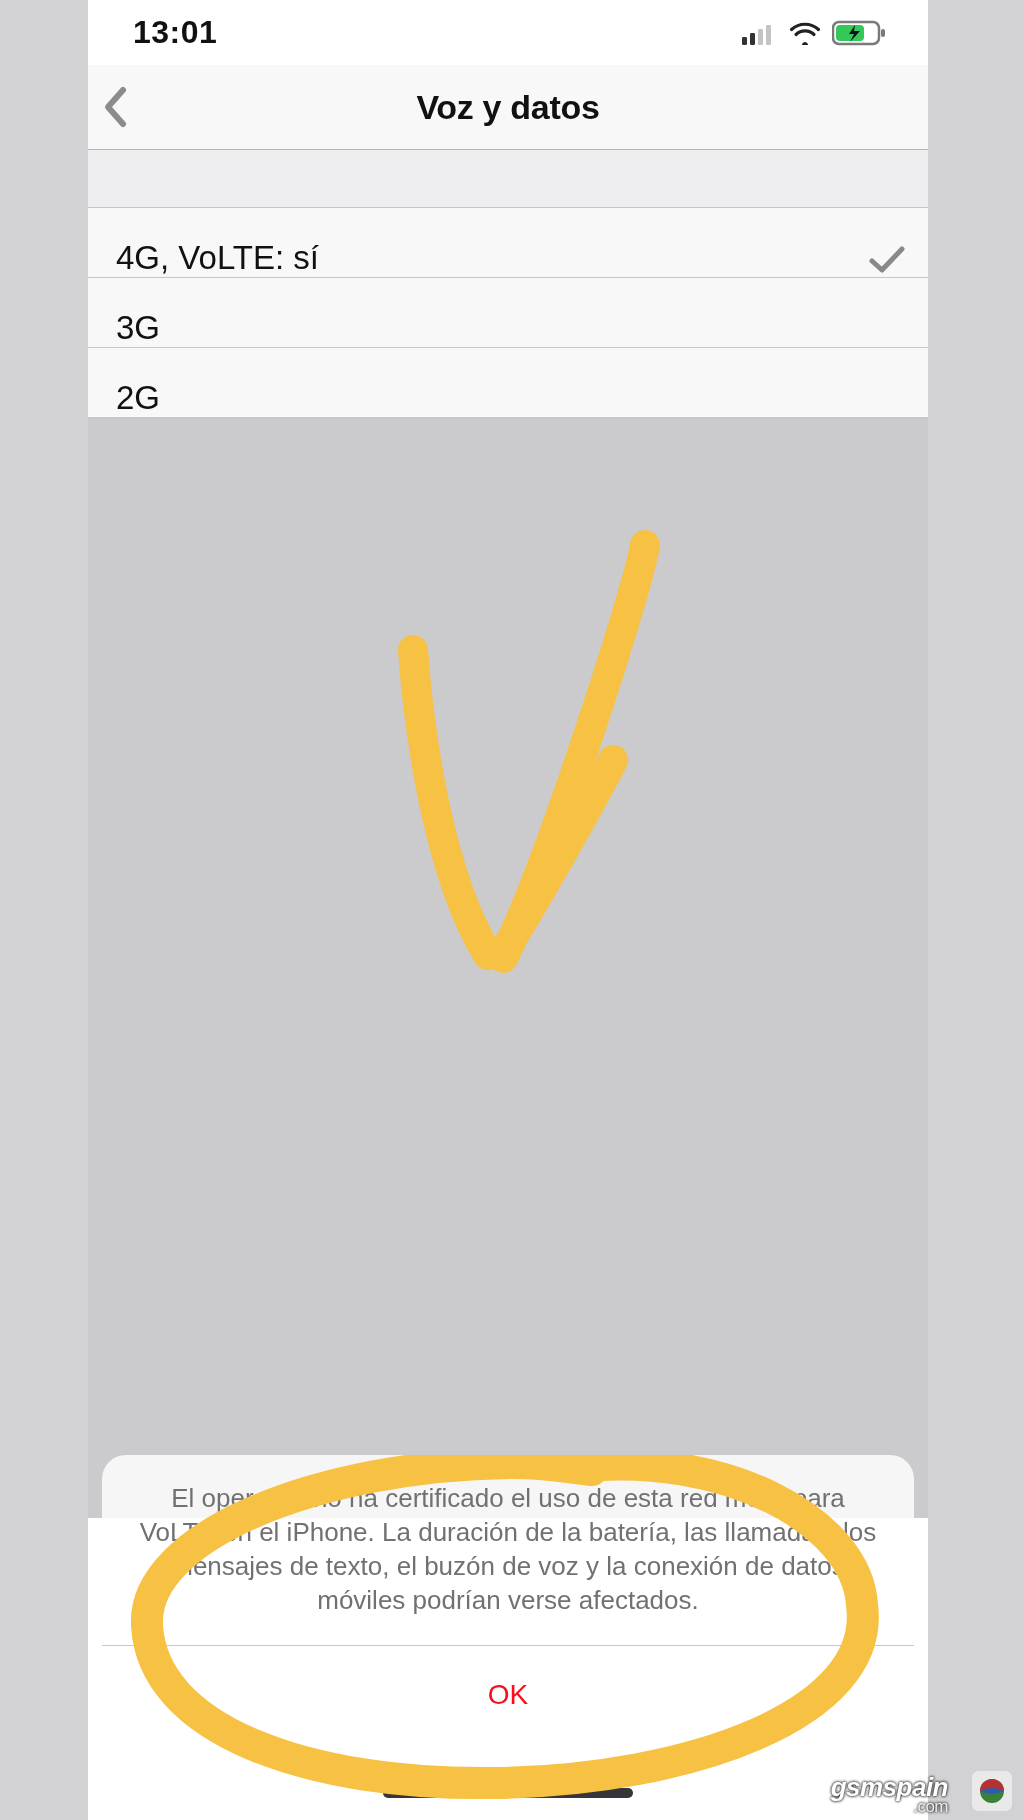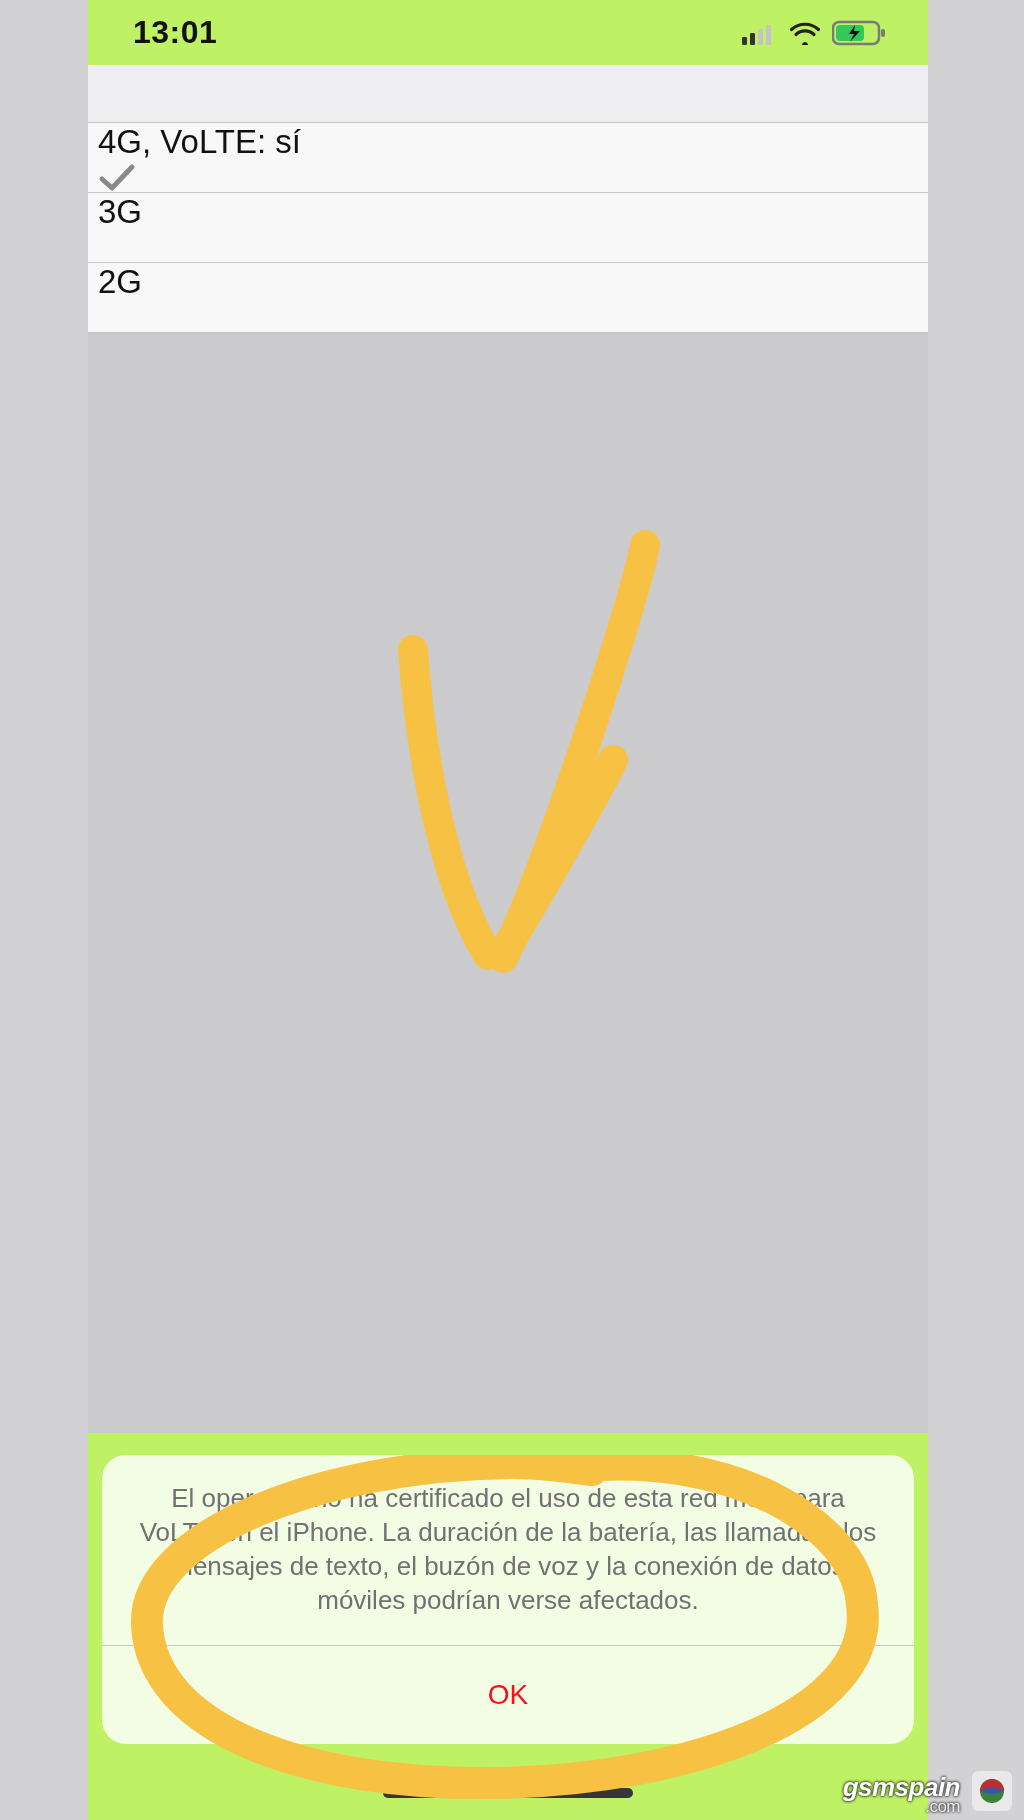--- a/index.html
+++ b/index.html
@@ -10,21 +10,21 @@
       font-family: -apple-system, "Helvetica Neue", Helvetica, Arial, sans-serif;
       position: relative;
       overflow: hidden;
     }
     .phone {
       position: absolute;
       left: 88px;
       top: 0;
       width: 840px;
       height: 1820px;
-      background: #bef264;
+      background: #ffffff;
       overflow: hidden;
     }
 
     
     .statusbar {
       height: 65px;
       display: flex;
       align-items: center;
       justify-content: space-between;
       padding: 0 40px 0 45px;
@@ -74,27 +74,26 @@
       border-bottom: 1px solid #c7c7c9;
     }
 
     
     .list {
       background: #f9f8f9;
     }
     .row {
       height: 70px;
       display: flex;
-      align-items: flex-start;
-      padding: 0 22px 0 10px;
+      align-items: flex-end;
+      padding: 0 22px 0 28px;
       font-size: 33px;
       color: #111;
       border-bottom: 1px solid #c7c7c9;
       font-weight: 400;
-      flex-direction: column;
     }
     .row-label { flex: 1; }
     .row-check {
       color: #888;
       display: none;
     }
     .row.selected .row-check { display: inline-flex; }
 
     .below-list {
       background: #cbcacc;
@@ -163,21 +162,21 @@
       z-index: 20;
     }
 
     
     .watermark {
       position: absolute;
       right: 12px;
       bottom: 9px;
       display: flex;
       align-items: center;
-      gap: 12px;
+      gap: 24px;
       z-index: 50;
     }
     .wm-text {
       color: #fff;
       text-shadow: 0 0 3px rgba(0,0,0,0.8), 0 0 3px rgba(0,0,0,0.8);
       font-size: 26px;
       font-weight: 600;
       font-style: italic;
       letter-spacing: -0.5px;
     }
@@ -213,20 +212,28 @@
         <svg width="56" height="26" viewBox="0 0 56 26">
           <rect x="1" y="2" width="46" height="22" rx="6" fill="none" stroke="#7a7a7c" stroke-width="2.5"></rect>
           <rect x="49" y="9" width="4" height="8" rx="2" fill="#7a7a7c"></rect>
           <rect x="4" y="5" width="28" height="16" rx="4" fill="#34c759"></rect>
           <path d="M23 5 L17 14 L22 14 L18 22 L28 11 L22 11 Z" fill="#111"></path>
         </svg>
       </span>
     </div>
   </div>
 
+  <div class="navheader">
+    <span class="back-chevron">
+      <svg width="36" height="46" viewBox="0 0 36 46">
+        <polyline points="25,6 10,23 25,40" fill="none" stroke="#8c8c8e" stroke-width="6" stroke-linecap="round" stroke-linejoin="round"></polyline>
+      </svg>
+    </span>
+    <div class="nav-title">Voz y datos</div>
+  </div>
 
   <div class="section-gap"></div>
 
   <div class="list">
     <div class="row selected">
       <span class="row-label">4G, VoLTE: sí</span>
       <span class="row-check">
         <svg width="38" height="34" viewBox="0 0 38 34">
           <polyline points="4,18 14,27 34,6" fill="none" stroke="#898989" stroke-width="5" stroke-linecap="round" stroke-linejoin="round"></polyline>
         </svg>

